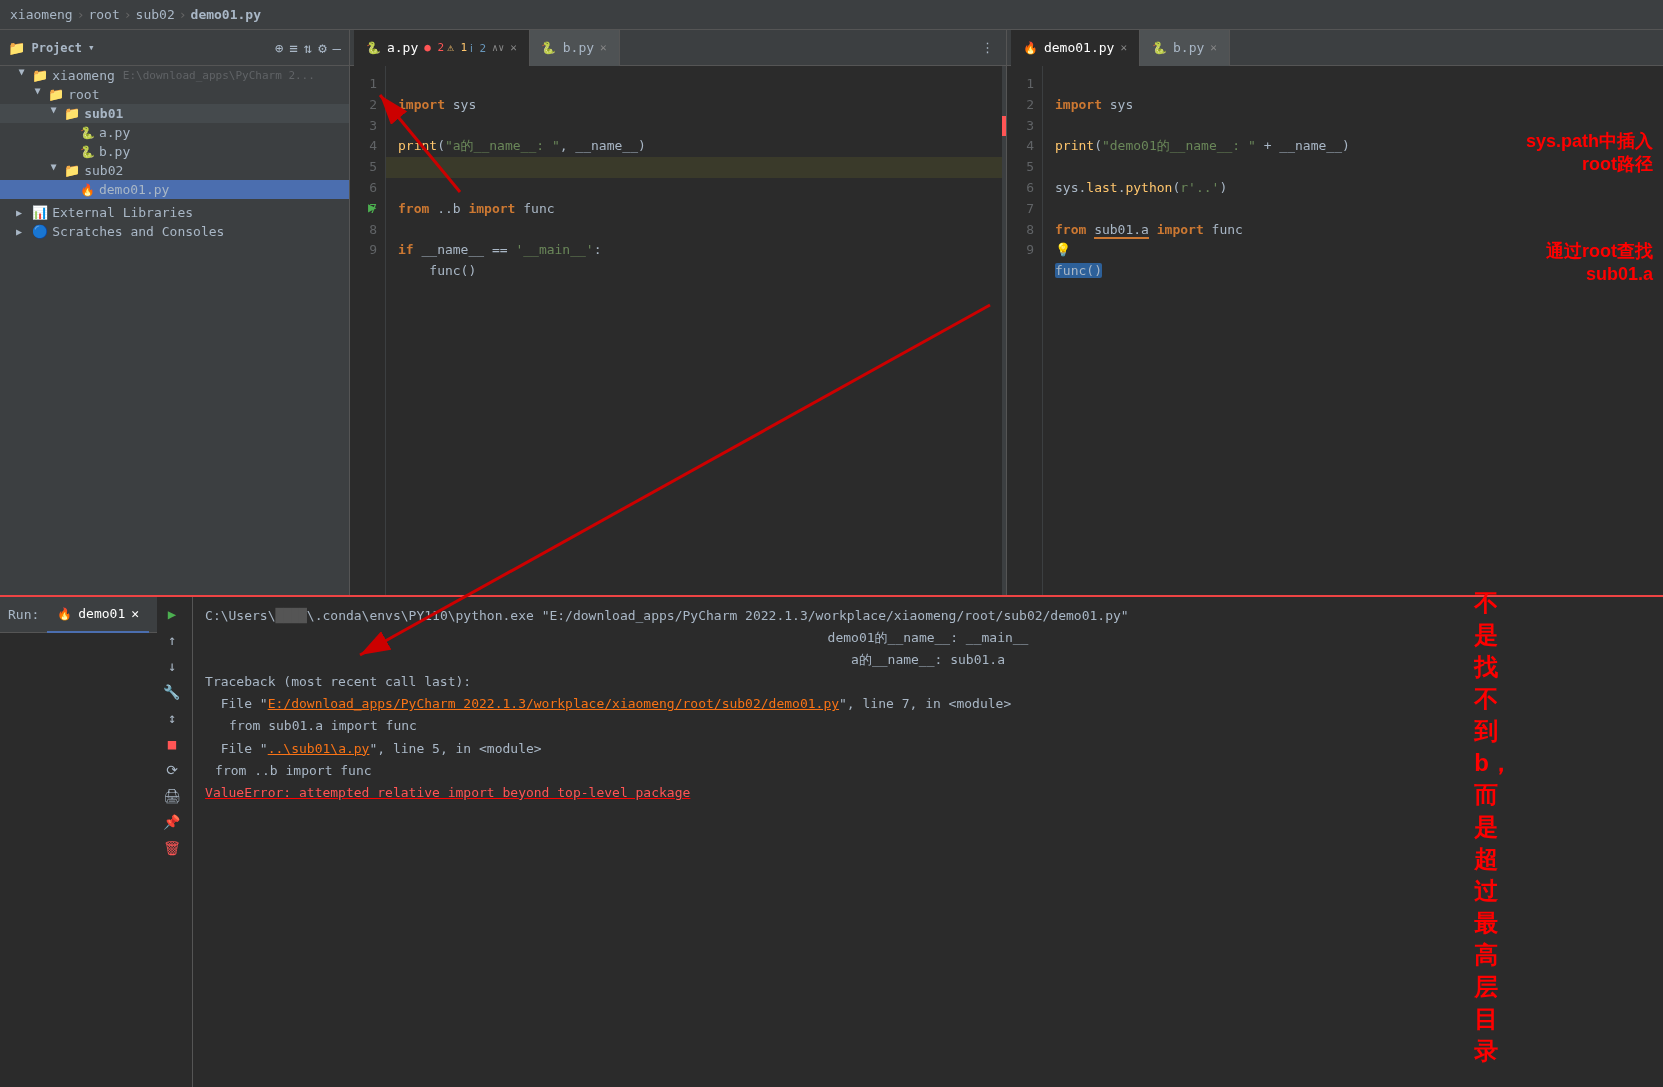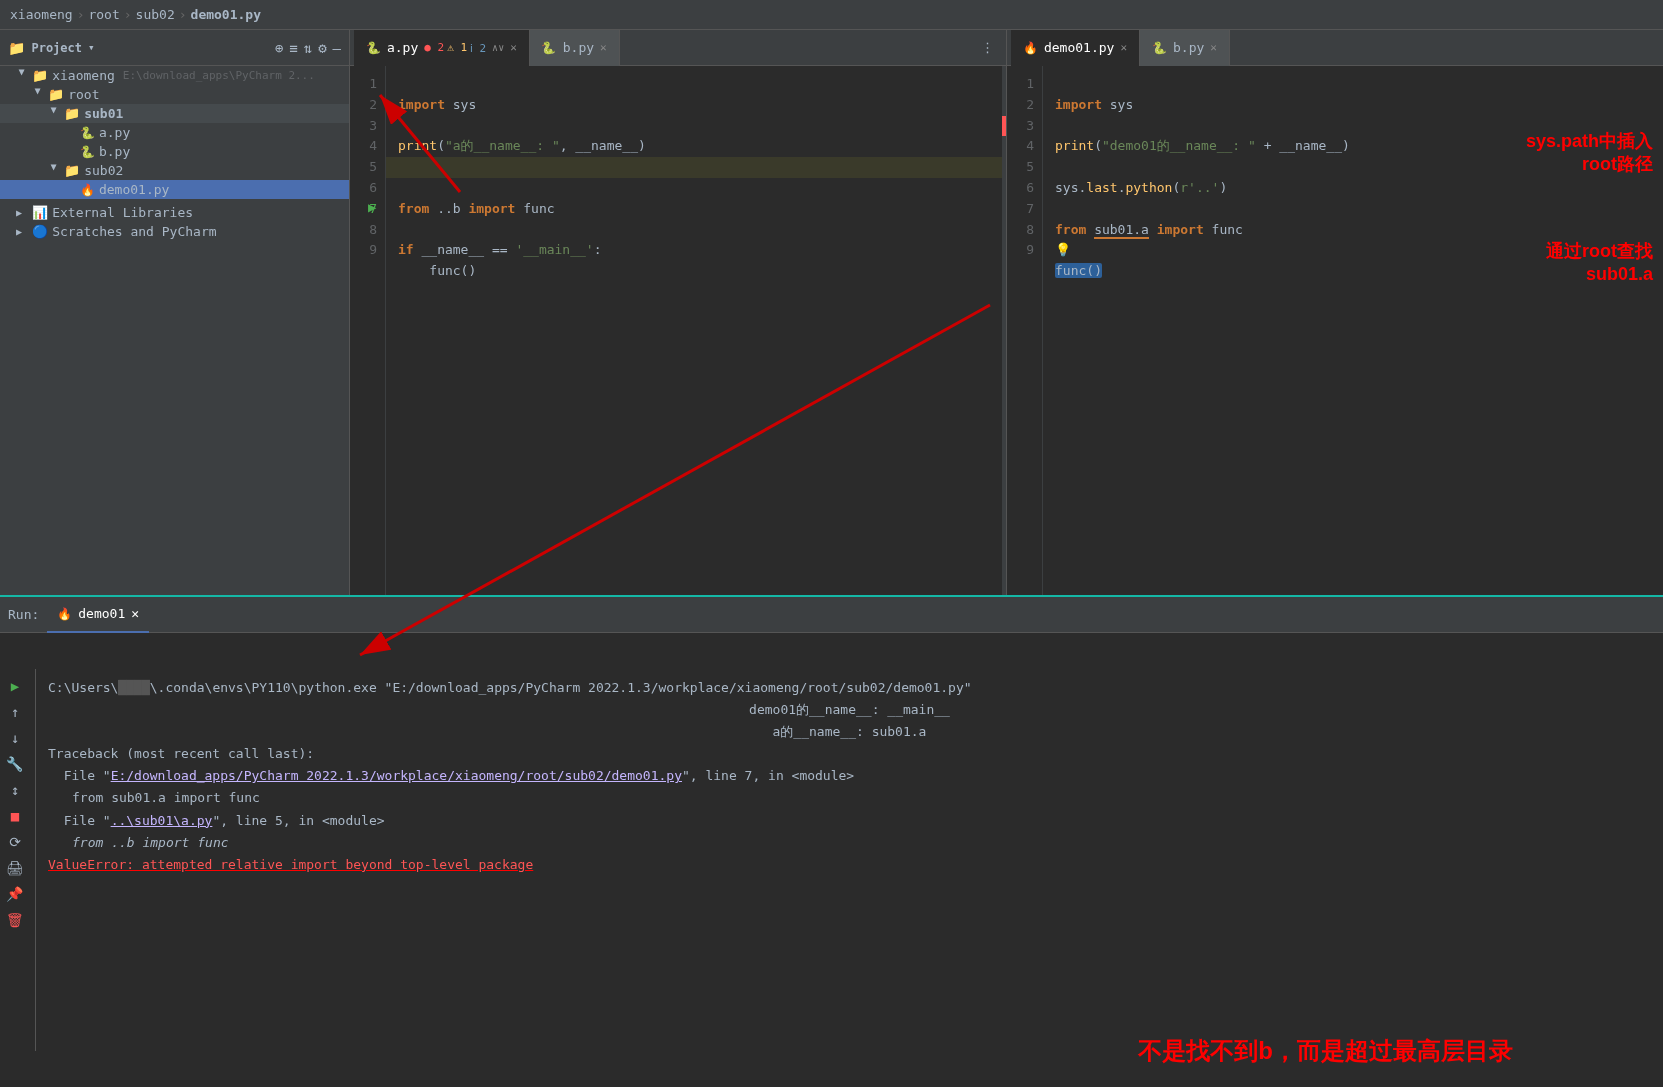--- a/index.html
+++ b/index.html
@@ -61,32 +61,32 @@
     .fn { color: #ffc66d; }
     .str { color: #6a8759; }
     .mod { color: #a9b7c6; margin-top: 37px; }
 
     
     .tab-errors { display: flex; align-items: center; gap: 3px; font-size: 11px; }
     .err-badge { color: #ff5555; }
     .warn-badge { color: #ffc66d; }
 
     
-    .bottom-panel { flex: 1; display: flex; flex-direction: column; border-top: 2px solid #14b8a6; background: #2b2b2b; min-height: 0; gap: 36px; }
+    .bottom-panel { flex: 1; display: flex; flex-direction: row; border-top: 2px solid #ef4444; background: #2b2b2b; min-height: 0; }
     .run-tabs { display: flex; align-items: center; background: #3c3f41; border-bottom: 1px solid #555; height: 36px; padding: 0 8px; gap: 8px; }
     .run-tab { display: flex; align-items: center; gap: 6px; padding: 0 10px; height: 36px; font-size: 13px; cursor: pointer; color: #a9b7c6; }
     .run-tab.active { color: #ffffff; border-bottom: 2px solid #4b6eaf; }
     .run-controls { display: flex; flex-direction: column; gap: 4px; padding: 6px 4px; border-right: 1px solid #555; width: 36px; }
     .run-btn { width: 22px; height: 22px; display: flex; align-items: center; justify-content: center; cursor: pointer; color: #a9b7c6; font-size: 14px; border-radius: 3px; }
     .run-btn.green { color: #4CAF50; }
     .console-output { flex: 1; overflow-y: auto; padding: 8px 12px; font-size: 13px; line-height: 1.7; font-family: 'Consolas', monospace; }
     .console-line { display: block; }
     .console-cmd { color: #a9b7c6; }
     .console-output-text { color: #a9b7c6; text-align: center; }
-    .console-link { color: #c4b5fd; text-decoration: underline; cursor: pointer; }
+    .console-link { color: #f97316; text-decoration: underline; cursor: pointer; }
     .console-error { color: #ff5555; }
     .console-traceback { color: #a9b7c6; }
 
     
     .annotation { position: absolute; color: #ff0000; font-size: 18px; font-weight: bold; font-family: 'Microsoft YaHei', sans-serif; line-height: 1.3; pointer-events: none; }
 
     
     ::-webkit-scrollbar { width: 8px; height: 8px; }
     ::-webkit-scrollbar-track { background: #3c3f41; }
     ::-webkit-scrollbar-thumb { background: #555; border-radius: 4px; }
@@ -182,21 +182,21 @@
 
         <div class="tree-item indent-1" style="margin-top:4px;">
           <span class="arrow">▶</span>
           <span style="color:#888;">📊</span>
           <span>External Libraries</span>
         </div>
 
         <div class="tree-item indent-1">
           <span class="arrow">▶</span>
           <span style="color:#6897bb;">🔵</span>
-          <span>Scratches and PyCharm</span>
+          <span>Scratches and Consoles</span>
         </div>
       </div>
     </div>
 
     <div class="editor-area">
       <div class="editors-split">
 
         <div class="editor-pane" style="position:relative;">
           <div class="editor-pane-tabs tab-bar">
             <div class="tab active">
@@ -322,21 +322,21 @@
       </div>
 
       <div class="console-output">
         <span class="console-line console-cmd">C:\Users\<span style="background:#555;color:#555;">████</span>\.conda\envs\PY110\python.exe "E:/download_apps/PyCharm 2022.1.3/workplace/xiaomeng/root/sub02/demo01.py"</span>
         <span class="console-line console-output-text">demo01的__name__: __main__</span>
         <span class="console-line console-output-text">a的__name__:  sub01.a</span>
         <span class="console-line console-traceback">Traceback (most recent call last):</span>
         <span class="console-line">&nbsp;&nbsp;File "<span class="console-link">E:/download_apps/PyCharm 2022.1.3/workplace/xiaomeng/root/sub02/demo01.py</span>", line 7, in &lt;module&gt;</span>
         <span class="console-line" style="margin-left:24px;">from sub01.a import func</span>
         <span class="console-line">&nbsp;&nbsp;File "<span class="console-link">..\sub01\a.py</span>", line 5, in &lt;module&gt;</span>
-        <span class="console-line" style="margin-left:24px;font-style:italic;">from ..b import func</span>
+        <span class="console-line" style="margin-left:10px;">from ..b import func</span>
         <span class="console-line console-error" style="text-decoration:underline;text-decoration-color:#ff0000;">ValueError: attempted relative import beyond top-level package</span>
         <span class="console-line">&nbsp;</span>
       </div>
     </div>
 
     <div style="position:relative;">
       <div class="bottom-annotation" style="right: 150px; position: absolute; bottom: 20px; top: auto;">不是找不到b，而是超过最高层目录</div>
     </div>
   </div>
 </div>

